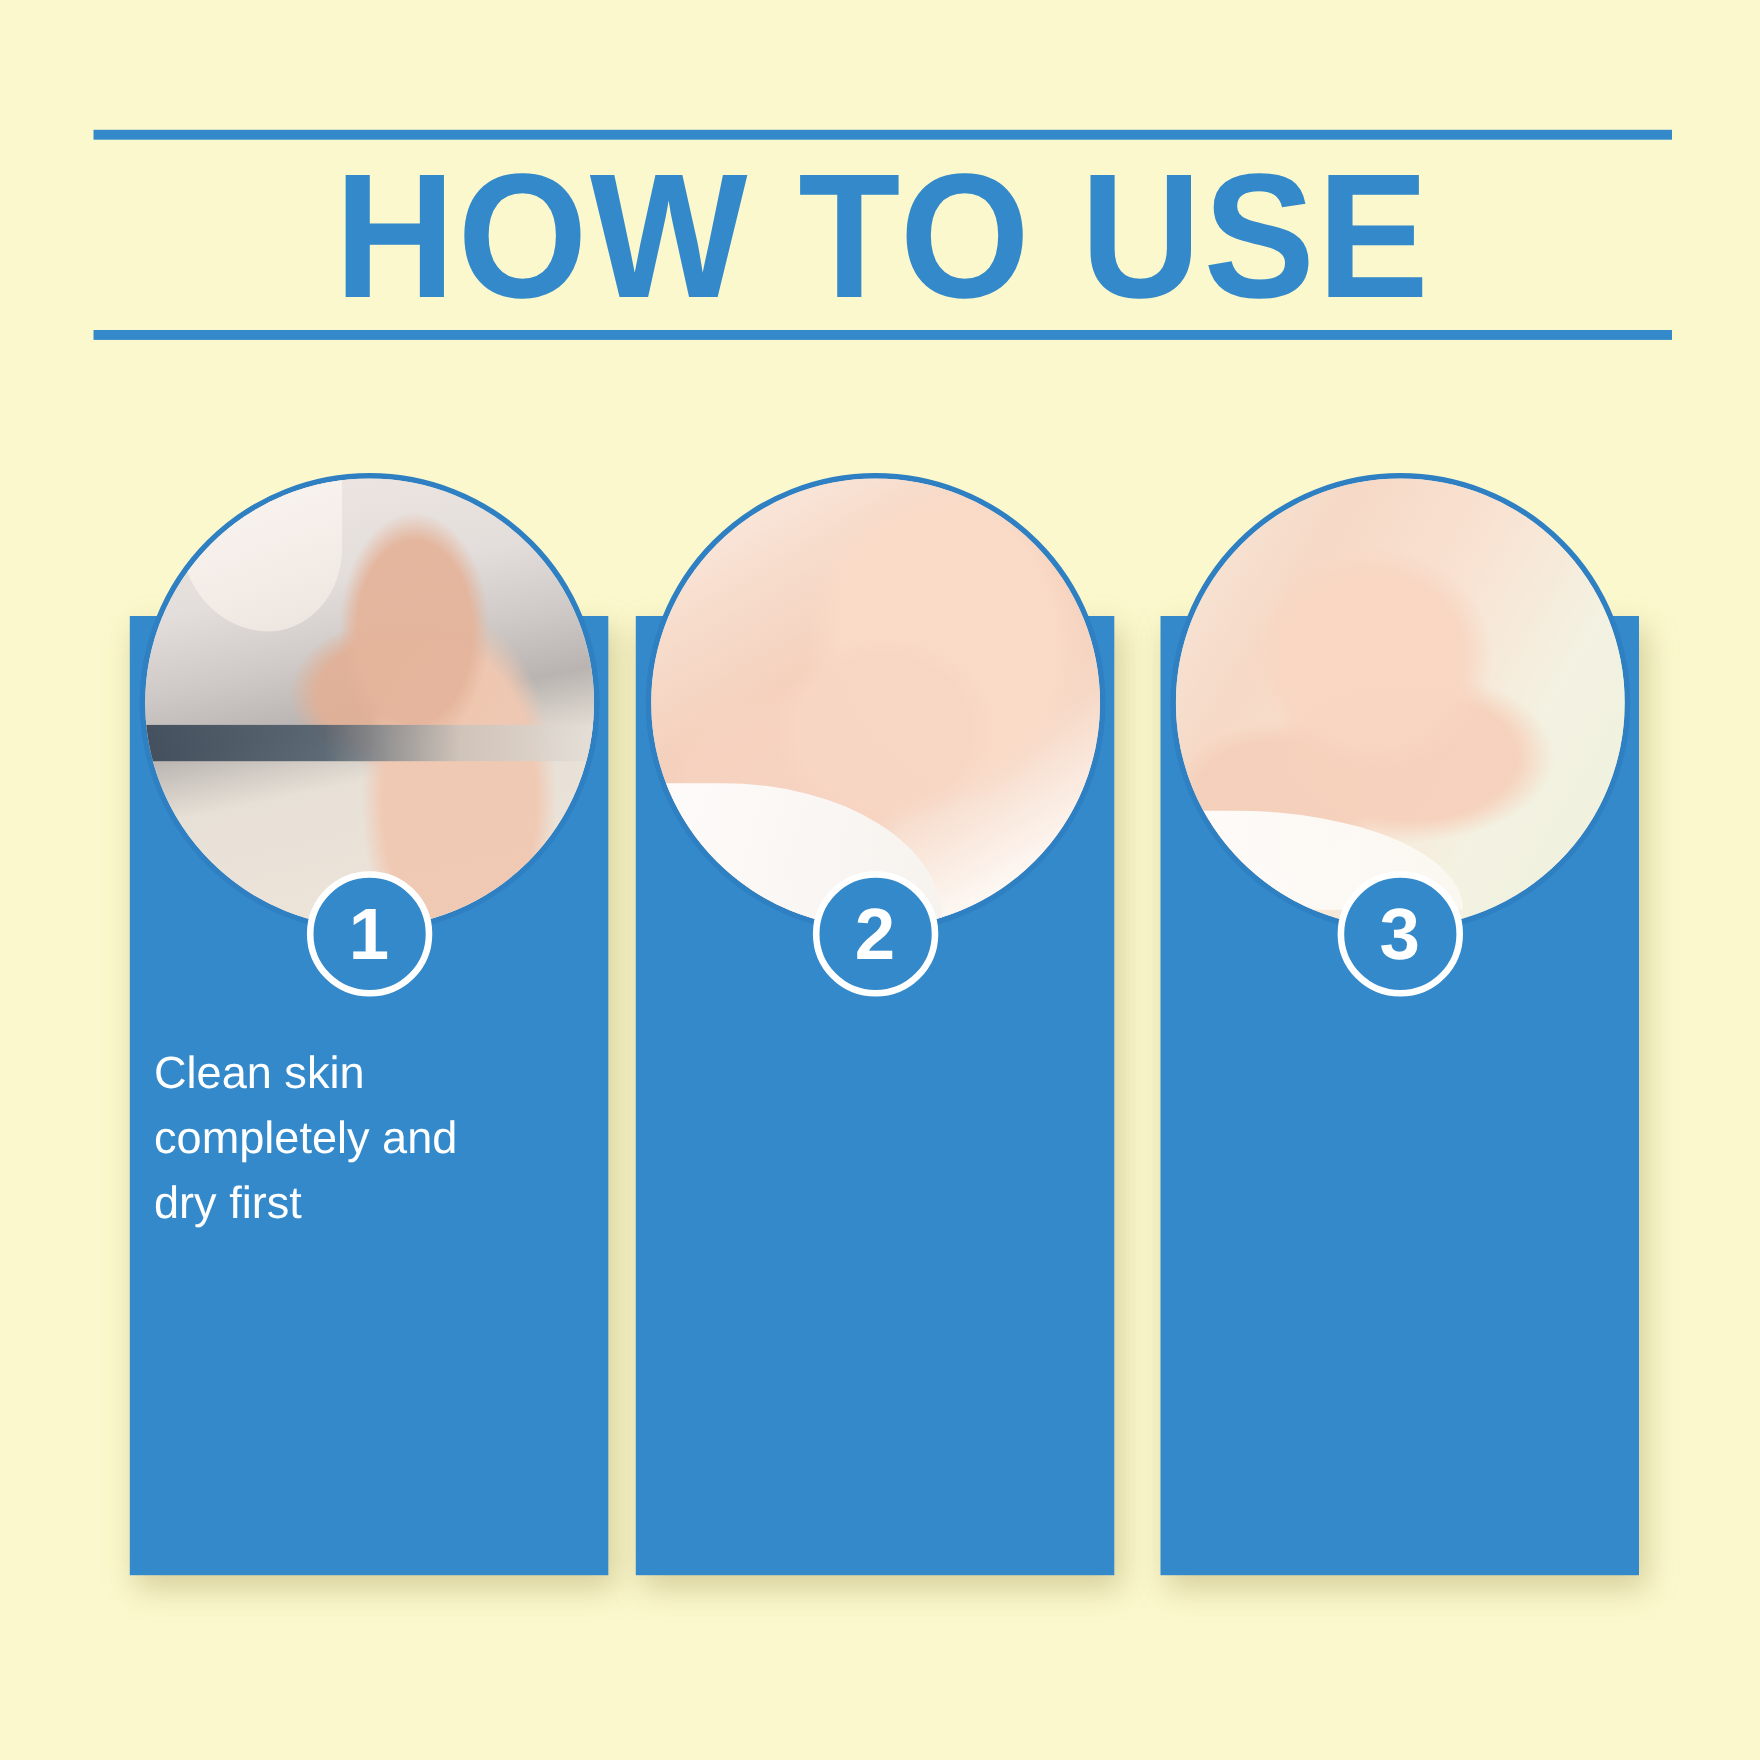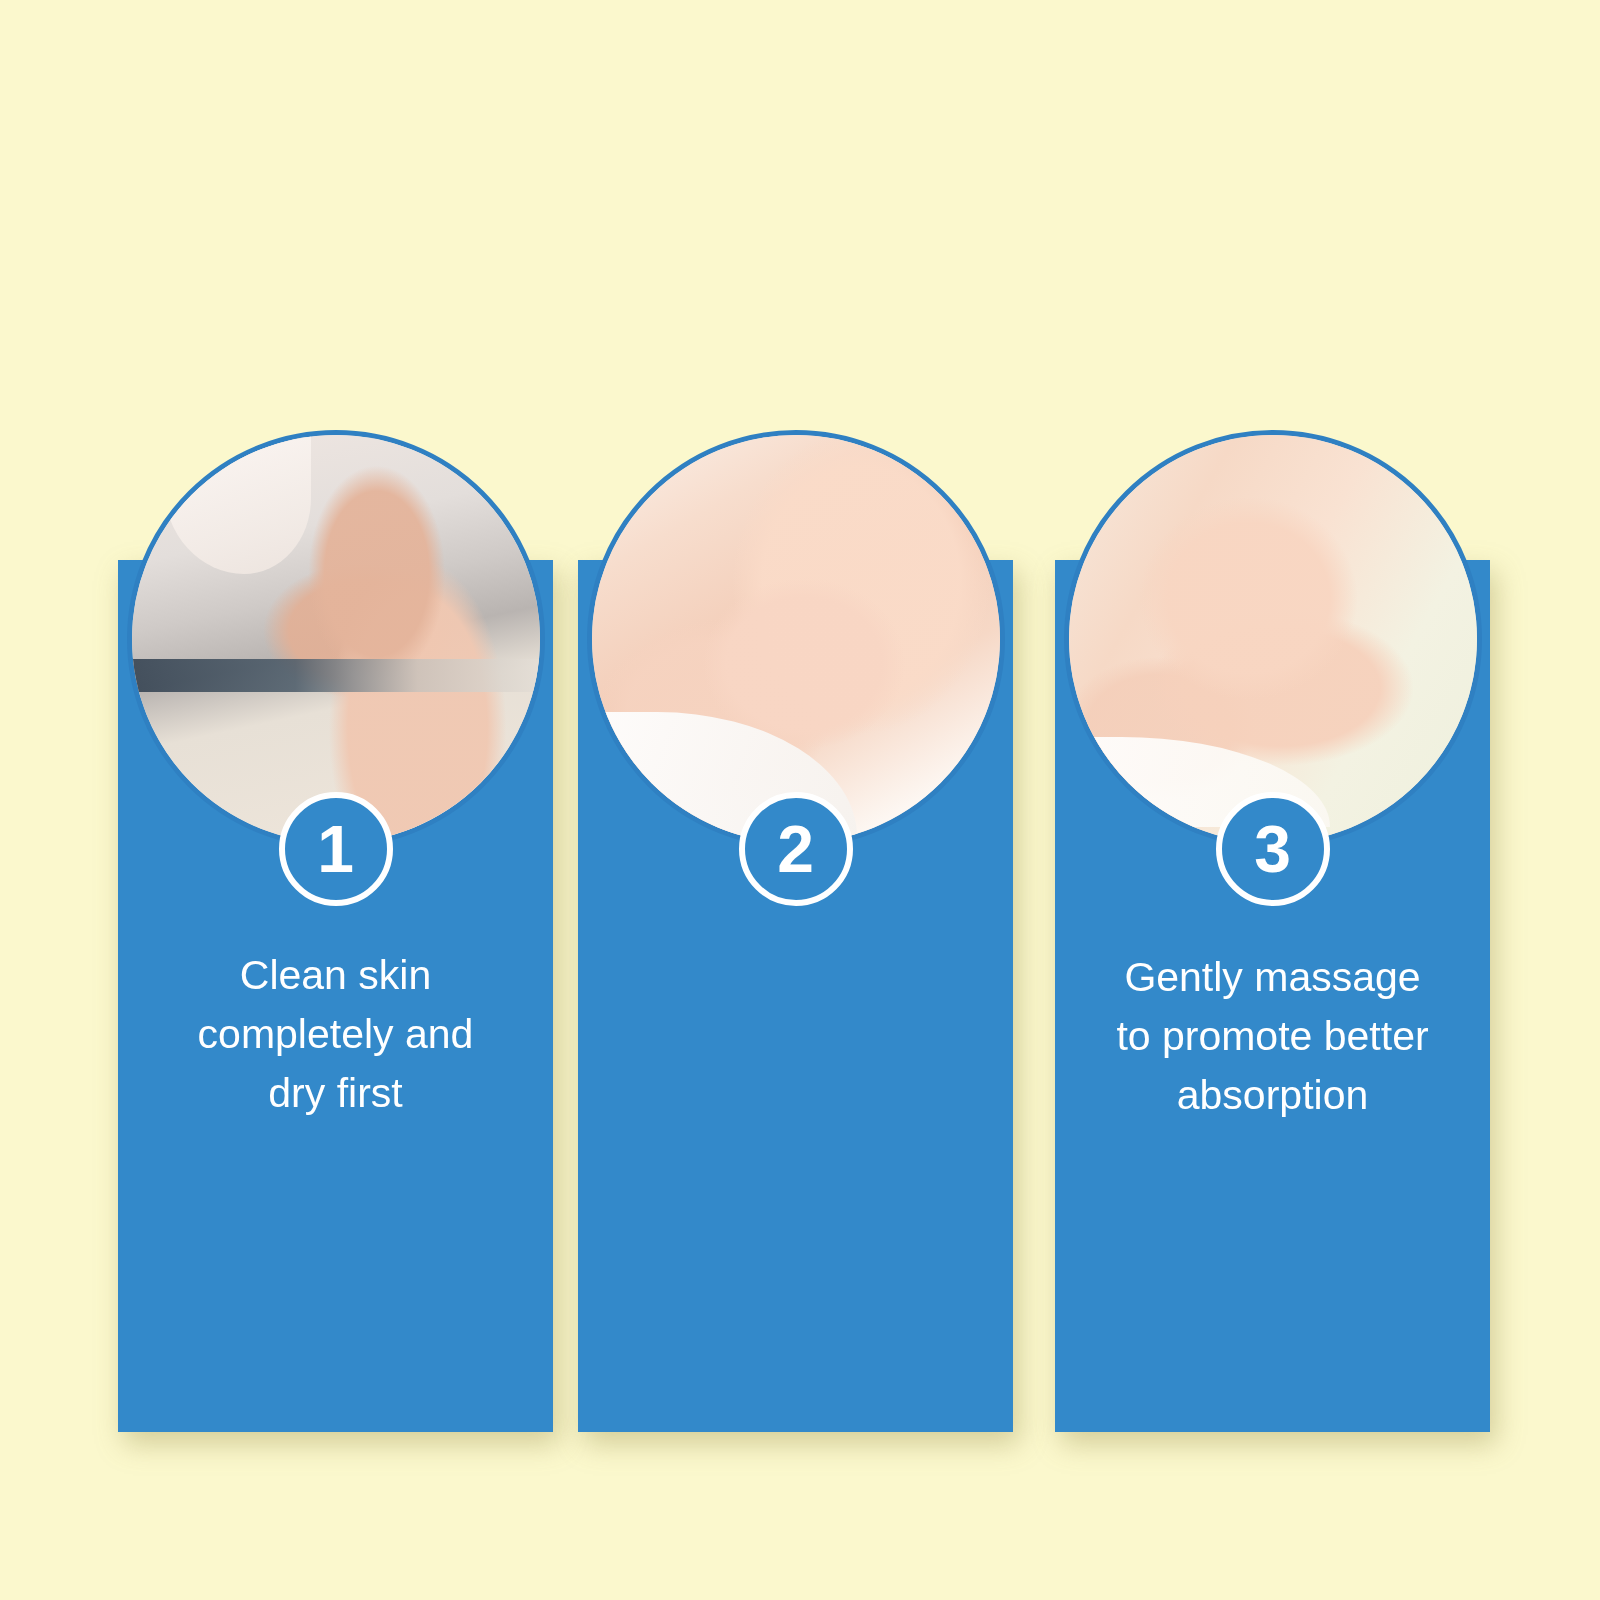--- a/index.html
+++ b/index.html
@@ -134,35 +134,40 @@
     font-size:66px;
     font-weight:bold;
     line-height:1;
   }
 
   
   .caption{
     position:absolute;
     left:22px;right:22px;
     top:386px;
-    text-align:center;
+    text-align:left;
     color:#ffffff;
     font-size:41px;
     line-height:59px;
     font-weight:normal;
     white-space:pre-line;
   }
   .step-2 .caption{top:382px;}
   .step-3 .caption{top:388px;}
 </style>
 </head>
 <body>
 
 <div id="canvas">
 
+  <div class="header">
+    <div class="rule top"></div>
+    <div class="title">HOW TO USE</div>
+    <div class="rule bottom"></div>
+  </div>
 
   <div class="steps">
 
     <div class="step step-1">
       <div class="panel"></div>
       <div class="photo">
         <div class="img p1"></div>
       </div>
       <div class="badge">1</div>
       <div class="caption">Clean skin
@@ -177,19 +182,16 @@
       </div>
       <div class="badge">2</div>
     </div>
 
     <div class="step step-3">
       <div class="panel"></div>
       <div class="photo">
         <div class="img p3"></div>
       </div>
       <div class="badge">3</div>
-      <div class="caption">Gently massage
-to promote better
-absorption</div>
     </div>
 
   </div>
 </div>
 
 </body></html>

